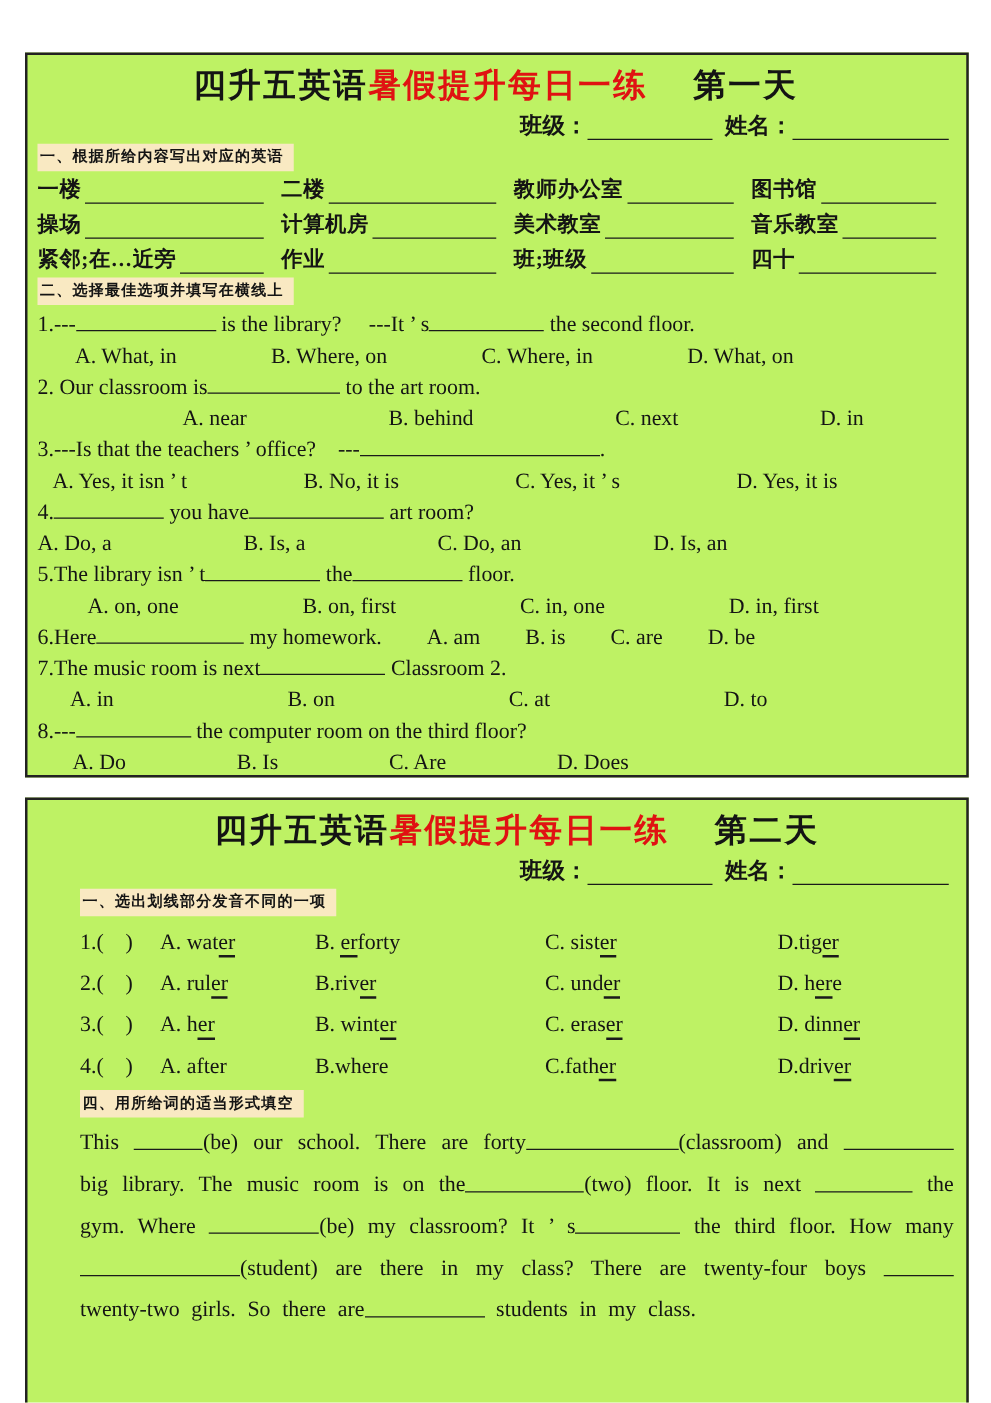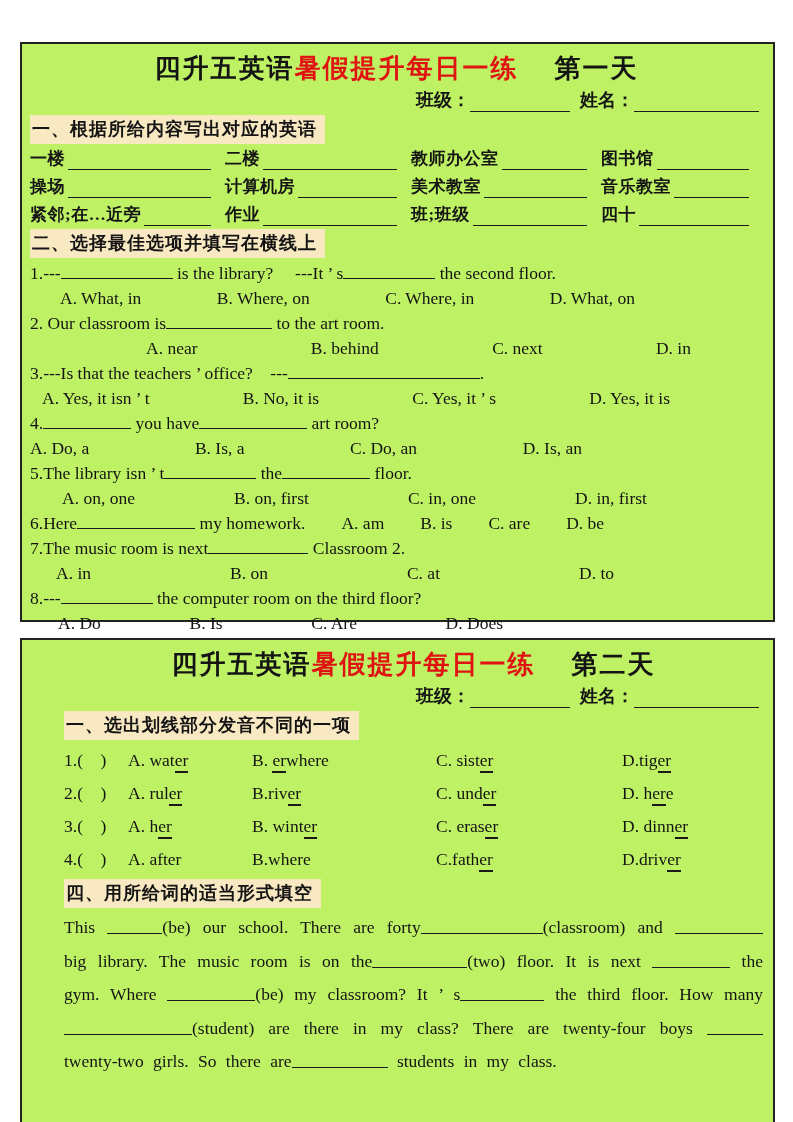--- a/index.html
+++ b/index.html
@@ -24,36 +24,36 @@
 
   .title{text-align:center;font-size:26px;font-weight:bold;letter-spacing:2px;margin-top:3px;white-space:nowrap;}
   .title .red{color:var(--red);}
   .title .suffix{margin-left:36px;}
 
   .meta{display:flex;justify-content:flex-end;align-items:flex-end;font-size:18px;font-weight:bold;margin:2px 4px 2px 0;}
   .meta .blank{display:inline-block;border-bottom:1.5px solid var(--line);}
   .blank-class{width:100px;margin-right:10px;}
   .blank-name{width:125px;}
 
-  .hl{background:var(--hl);width:fit-content;font-size:18px;font-weight:bold;letter-spacing:1px;padding:2px 8px 3px 2px;margin:3px 0 3px;}
+  .hl{background:var(--hl);width:fit-content;font-size:12px;font-weight:bold;letter-spacing:1px;padding:2px 8px 3px 2px;margin:3px 0 3px;}
 
   .vocab{display:grid;grid-template-columns:195px 186px 190px 1fr;row-gap:5px;font-size:17px;font-weight:bold;margin:2px 0 2px;}
   .vcell{display:flex;align-items:flex-end;padding-right:14px;}
   .vcell .vlabel{white-space:nowrap;letter-spacing:0.5px;}
   .vcell .blank{flex:1;min-width:22px;border-bottom:1.5px solid var(--line);height:4px;margin-left:3px;}
 
   .q{font-size:17.5px;line-height:25px;}
   .stem{white-space:nowrap;}
   .blank{display:inline-block;border-bottom:1.5px solid var(--line);height:14px;}
   .opts{display:flex;justify-content:space-between;white-space:nowrap;}
   .q1 .opts{margin-left:30px;width:575px;}
   .q2 .opts{margin-left:116px;width:545px;}
   .q3 .opts{margin-left:12px;width:628px;}
   .q4 .opts{width:552px;}
-  .q5 .opts{margin-left:32px;width:585px;gap:8px;}
+  .q5 .opts{margin-left:40px;width:585px;gap:8px;}
   .q7 .opts{margin-left:26px;width:558px;}
   .q8 .opts{margin-left:28px;width:445px;}
   .inline-opt{margin-left:36px;}
 
   .phon{display:grid;grid-template-columns:64px 124px 184px 186px 1fr;font-size:17.5px;align-items:baseline;margin-top:4px;}
   .phon > div{line-height:33px;white-space:nowrap;}
   .phon .u{border-bottom:2px solid var(--line);padding-bottom:1px;}
 
   .passage{font-size:17.5px;line-height:33.5px;text-align:justify;word-spacing:5px;margin-top:3px;}
   .passage .blank{margin-bottom:-1px;}
@@ -200,21 +200,21 @@
   <div class="meta">
     <span>班级：</span>
     <span class="blank blank-class"></span>
     <span>姓名：</span>
     <span class="blank blank-name"></span>
   </div>
   <div class="hl">一、选出划线部分发音不同的一项</div>
   <div class="phon">
       <div>1.(　)</div>
       <div><span>A. wat</span><span class="u">er</span></div>
-      <div><span>B. </span><span class="u">er</span><span>where</span></div>
+      <div><span>B. </span><span class="u">er</span><span>forty</span></div>
       <div><span>C. sist</span><span class="u">er</span></div>
       <div><span>D.tig</span><span class="u">er</span></div>
       <div>2.(　)</div>
       <div><span>A. rul</span><span class="u">er</span></div>
       <div><span>B.riv</span><span class="u">er</span></div>
       <div><span>C. und</span><span class="u">er</span></div>
       <div><span>D. h</span><span class="u">er</span><span>e</span></div>
       <div>3.(　)</div>
       <div><span>A. h</span><span class="u">er</span></div>
       <div><span>B. wint</span><span class="u">er</span></div>

